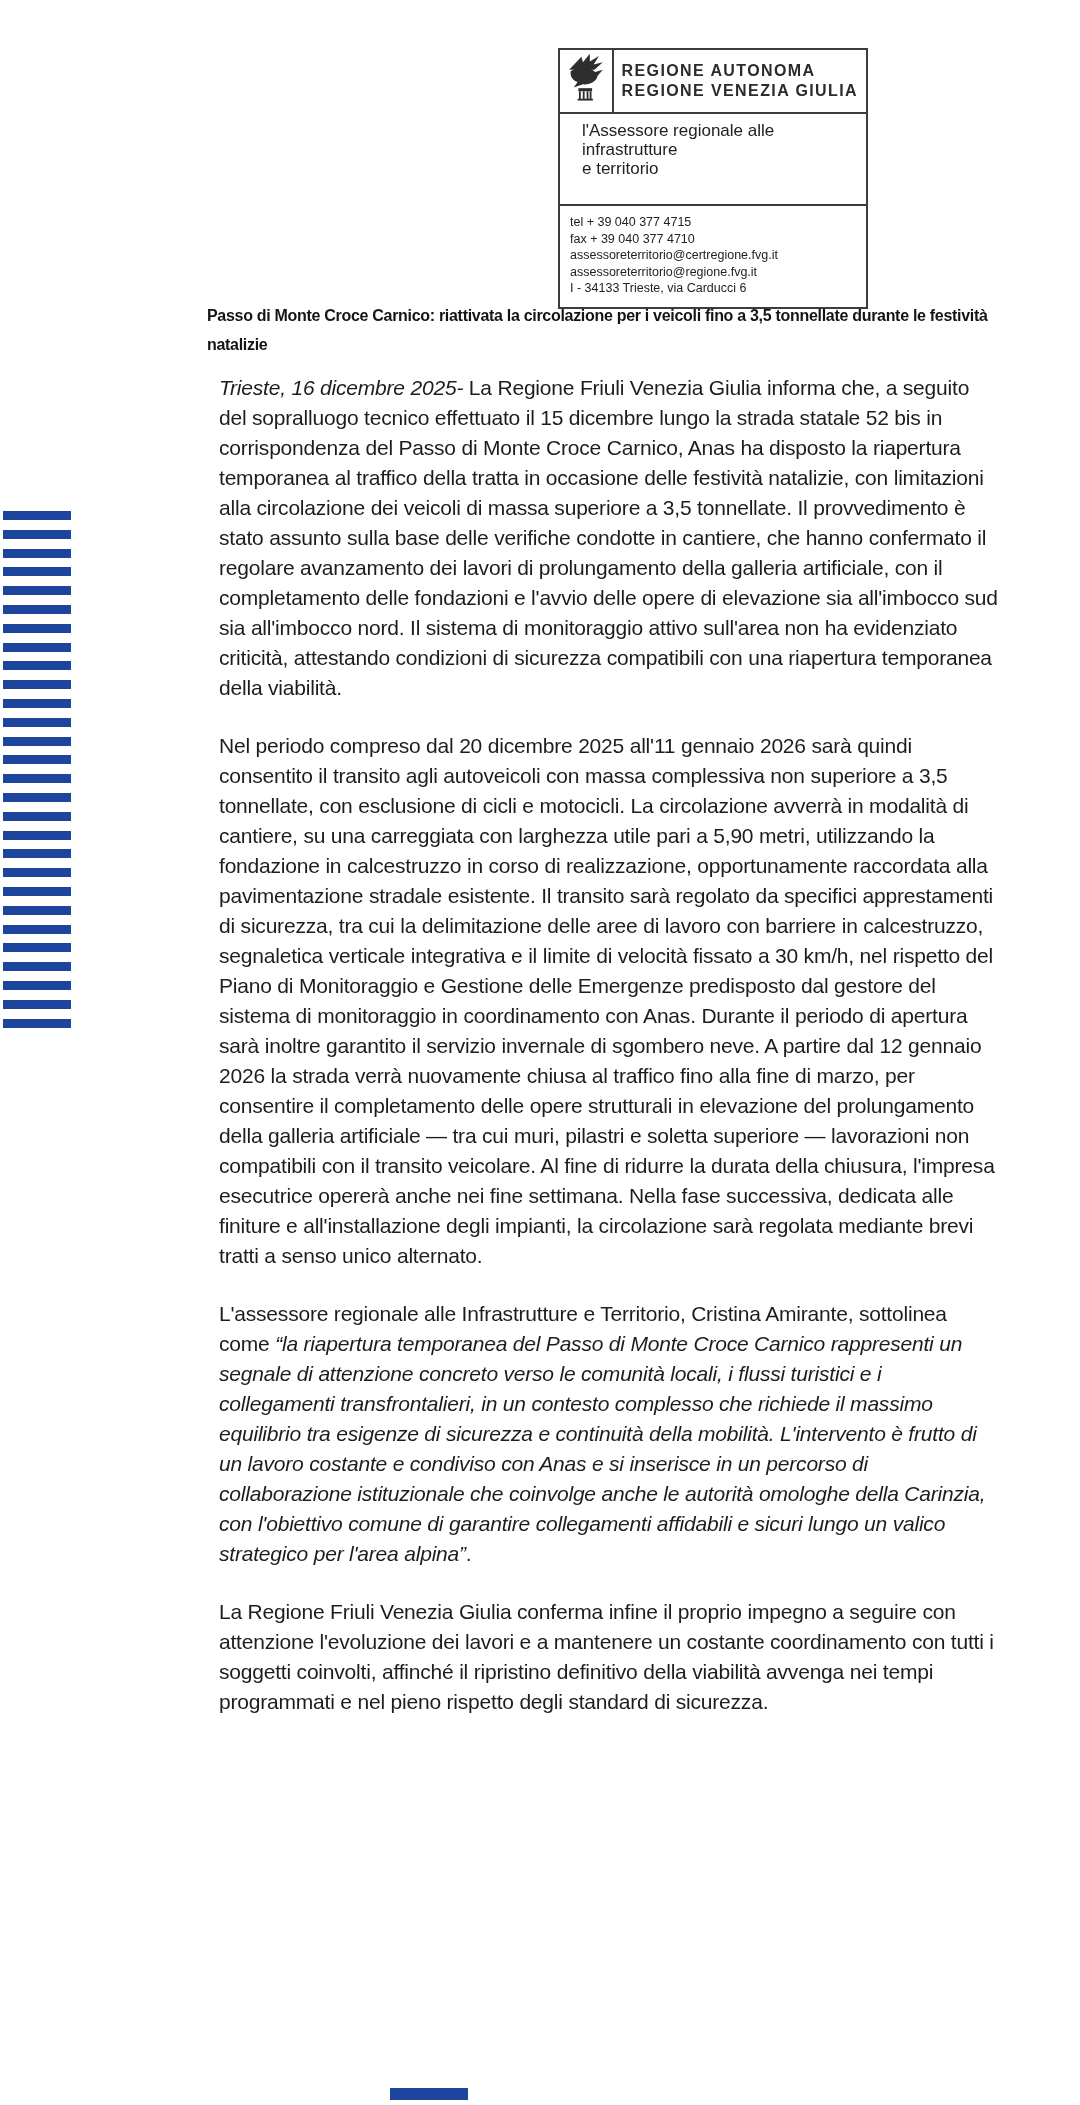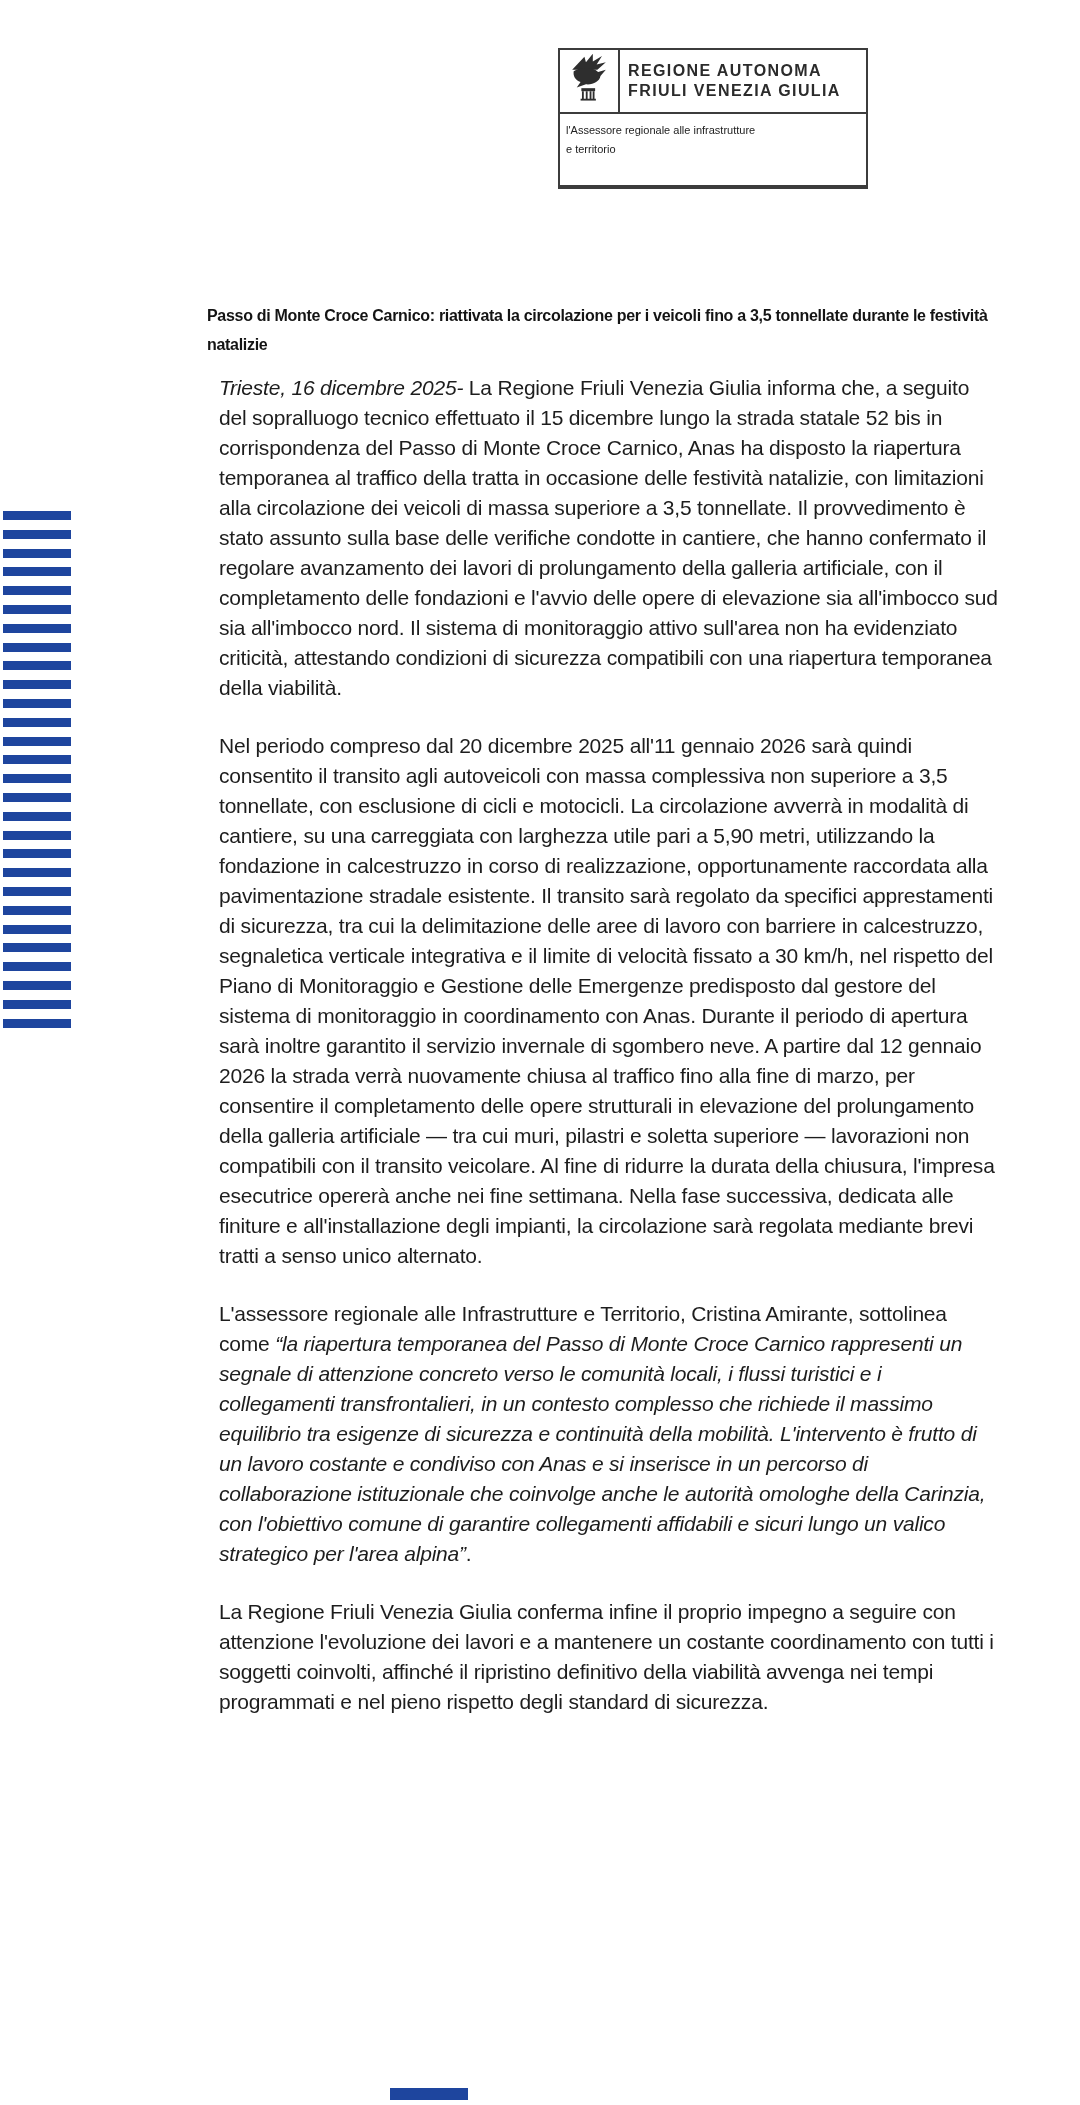--- a/index.html
+++ b/index.html
@@ -47,22 +47,22 @@
   .lh-region-name {
     font-weight: bold;
     font-size: 16px;
     line-height: 20px;
     letter-spacing: 1.4px;
     color: #2b2b2b;
     white-space: nowrap;
   }
   .lh-row2 {
     border-bottom: 2px solid #3c3c3c;
-    padding: 7px 10px 26px 6px;
-    font-size: 11px;
+    padding: 7px 10px 26px 22px;
+    font-size: 17px;
     line-height: 19px;
     color: #222;
   }
   .lh-row3 {
     padding: 8px 10px 10px 10px;
     font-size: 12.5px;
     line-height: 16.5px;
     color: #222;
   }
 
@@ -129,27 +129,34 @@
             </g>
             <g stroke="#2e2e2e" stroke-width="2.4" fill="none">
               <path d="M22 50 v10 M27 50 v10 M32 50 v10 M36 50 v10"></path>
               <path d="M19 61 h20"></path>
             </g>
           </svg>
         </span>
       </div>
       <div class="lh-name-cell">
         <span class="lh-region-name">REGIONE AUTONOMA</span>
-        <span class="lh-region-name">FRIULI VENEZIA GIULIA</span>
+        <span class="lh-region-name">REGIONE VENEZIA GIULIA</span>
       </div>
     </div>
     <div class="lh-row2">
       <div>l'Assessore regionale alle infrastrutture</div>
       <div>e territorio</div>
     </div>
+    <div class="lh-row3">
+        <div>tel + 39 040 377 4715</div>
+        <div>fax + 39 040 377 4710</div>
+        <div>assessoreterritorio@certregione.fvg.it</div>
+        <div>assessoreterritorio@regione.fvg.it</div>
+        <div>I - 34133 Trieste, via Carducci 6</div>
+      </div>
   </div>
 
   <div class="stripe-block">
       <div class="stripe" style="background: rgb(30, 69, 158);"></div>
       <div class="stripe" style="background: rgb(30, 69, 158);"></div>
       <div class="stripe" style="background: rgb(30, 69, 158);"></div>
       <div class="stripe" style="background: rgb(30, 69, 158);"></div>
       <div class="stripe" style="background: rgb(30, 69, 158);"></div>
       <div class="stripe" style="background: rgb(30, 69, 158);"></div>
       <div class="stripe" style="background: rgb(30, 69, 158);"></div>

